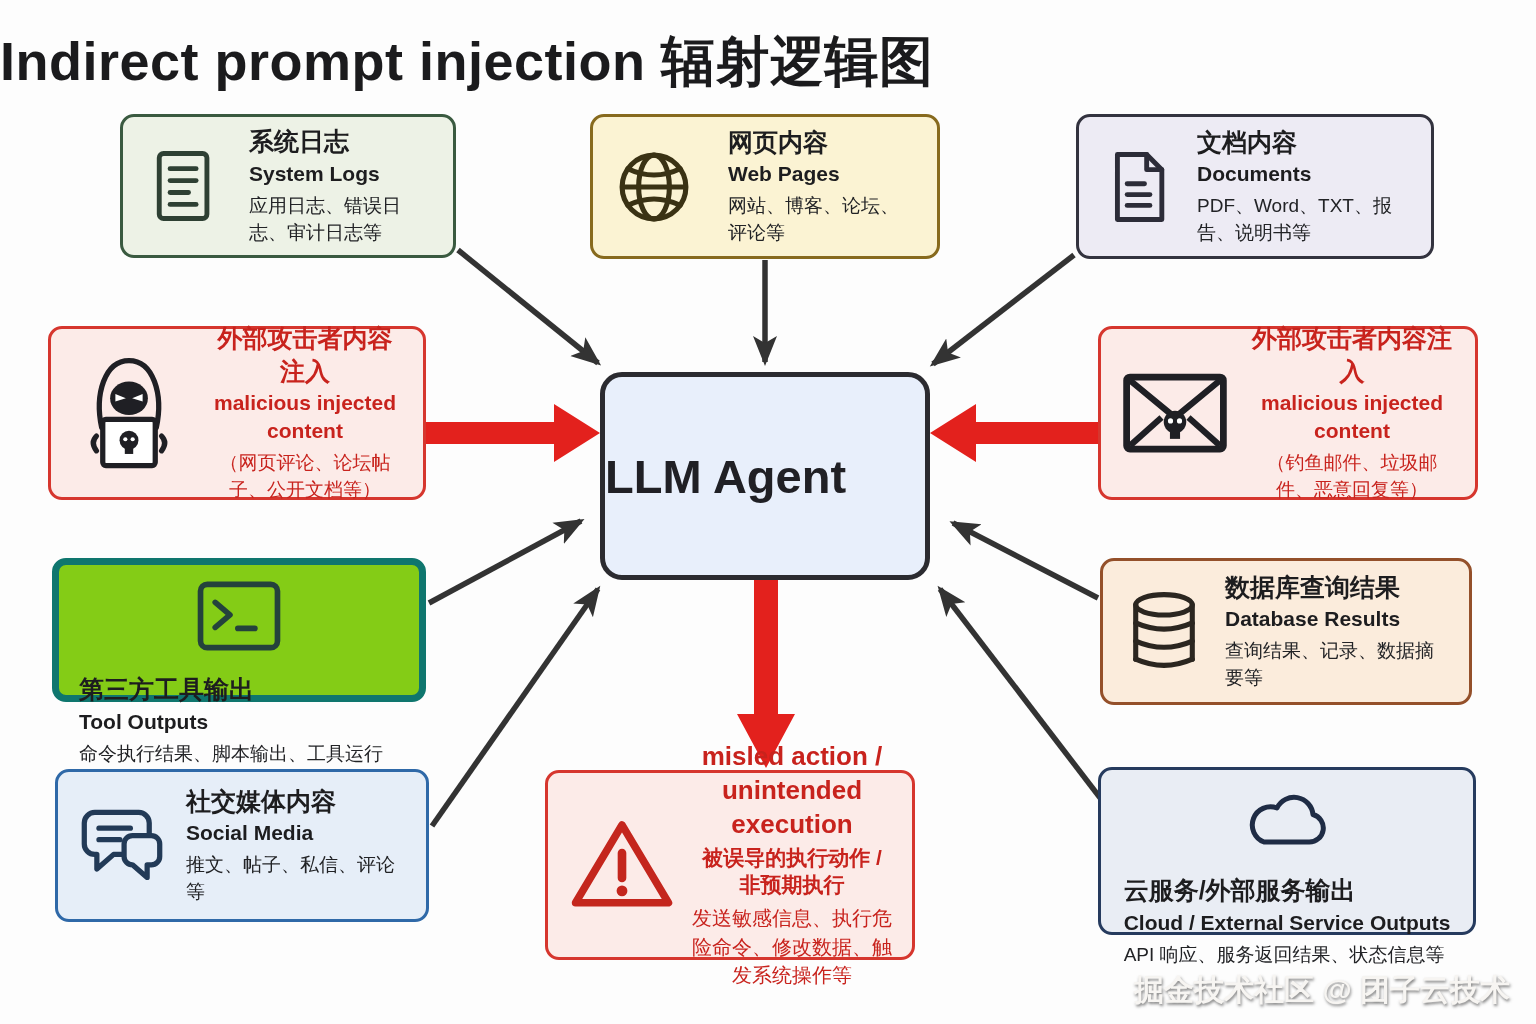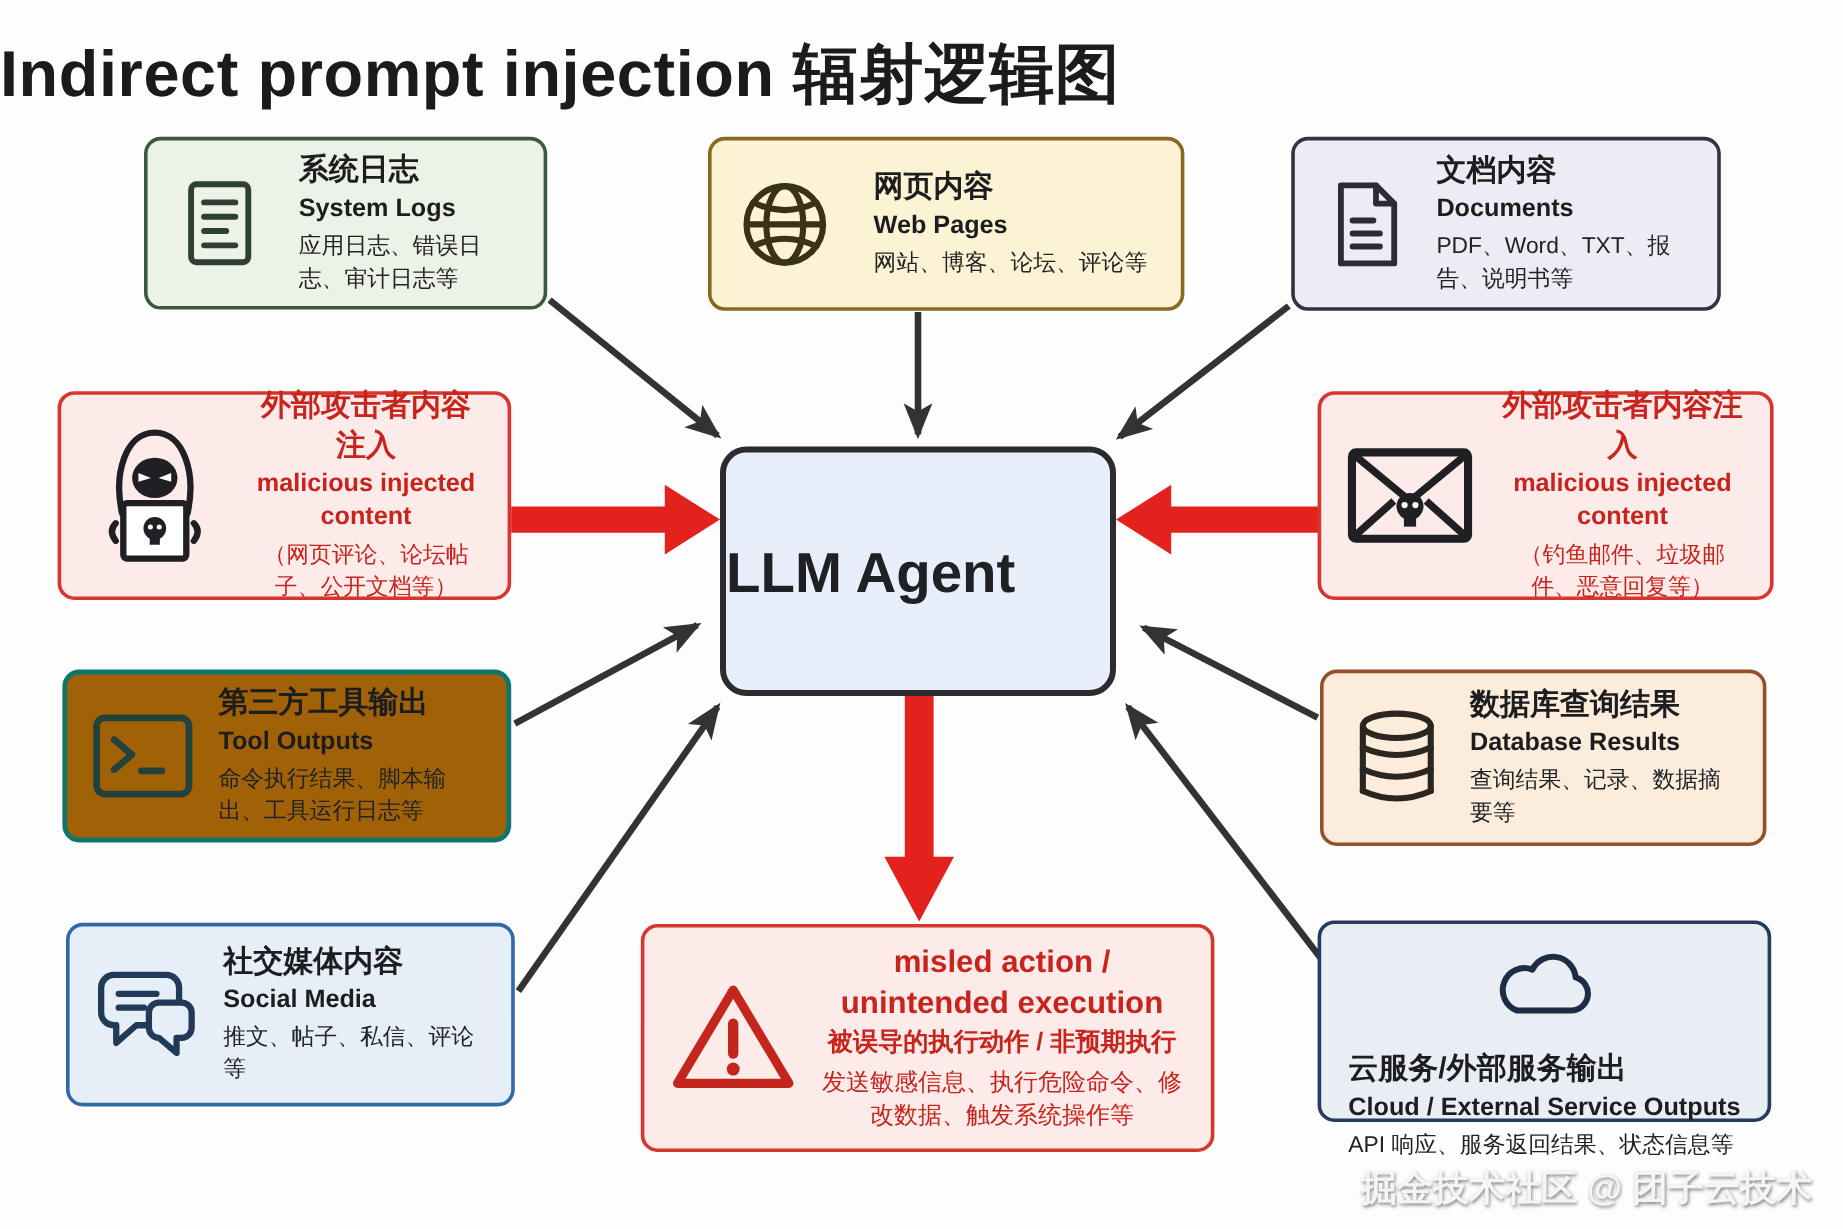--- a/index.html
+++ b/index.html
@@ -16,35 +16,35 @@
   .s{font-size:21px;font-weight:600;color:#1d1d1f;line-height:1.3;margin-top:2px;}
   .d{font-size:19px;color:#222326;line-height:1.42;margin-top:6px;}
 
   
   .green {background:#edf2e6;border:3px solid #3a5a40;gap:28px;}
   .yellow{background:#fbf3d3;border:3px solid #876a1e;}
   .purple{background:#edebf4;border:3px solid #33333f;}
   .redbox{background:#fcebe8;border:3px solid #d6362e;}
   .redbox .t,.redbox .s,.redbox .d{color:#c8231d;text-align:center;}
   .redbox .s{font-weight:bold;}
-  .mint  {background:#a16207;border:4px solid #0f766e;}
+  .mint  {background:#84cc16;border:7px solid #0f766e;flex-direction:column;}
   .peach {background:#fbecdc;border:3px solid #94502a;}
   .blue  {background:#e6eef8;border:3px solid #2f69a8;}
   .navy  {background:#e9edf4;border:3px solid #263b5e;flex-direction:column;}
 
   
   .b-syslog{left:120px;top:114px;width:336px;height:144px;}
-  .b-web   {left:590px;top:114px;width:397px;height:145px;gap:33px;}
+  .b-web   {left:590px;top:114px;width:350px;height:145px;gap:33px;}
   .b-doc   {left:1076px;top:114px;width:358px;height:145px;}
   .b-atkl  {left:48px;top:326px;width:378px;height:174px;}
   .b-atkr  {left:1098px;top:326px;width:380px;height:174px;}
   .b-tool  {left:52px;top:558px;width:374px;height:144px;}
   .b-db    {left:1100px;top:558px;width:372px;height:147px;}
   .b-social{left:55px;top:769px;width:374px;height:153px;}
-  .b-misled{left:534px;top:770px;width:478px;height:190px;gap:16px;}
+  .b-misled{left:545px;top:770px;width:370px;height:190px;gap:16px;}
   .b-misled .t{font-size:26px;}
   .b-misled .s{font-size:21px;font-weight:bold;}
   .b-misled .d{font-size:20px;}
   .b-cloud {left:1098px;top:767px;width:378px;height:168px;}
 
   .llm{position:absolute;z-index:2;left:600px;top:372px;width:330px;height:208px;
        box-sizing:border-box;background:#e8effb;border:5px solid #2b2b30;border-radius:22px;
        display:flex;align-items:center;justify-content:flex-start;}
   .llm span{font-size:47px;font-weight:bold;color:#202025;}
 

